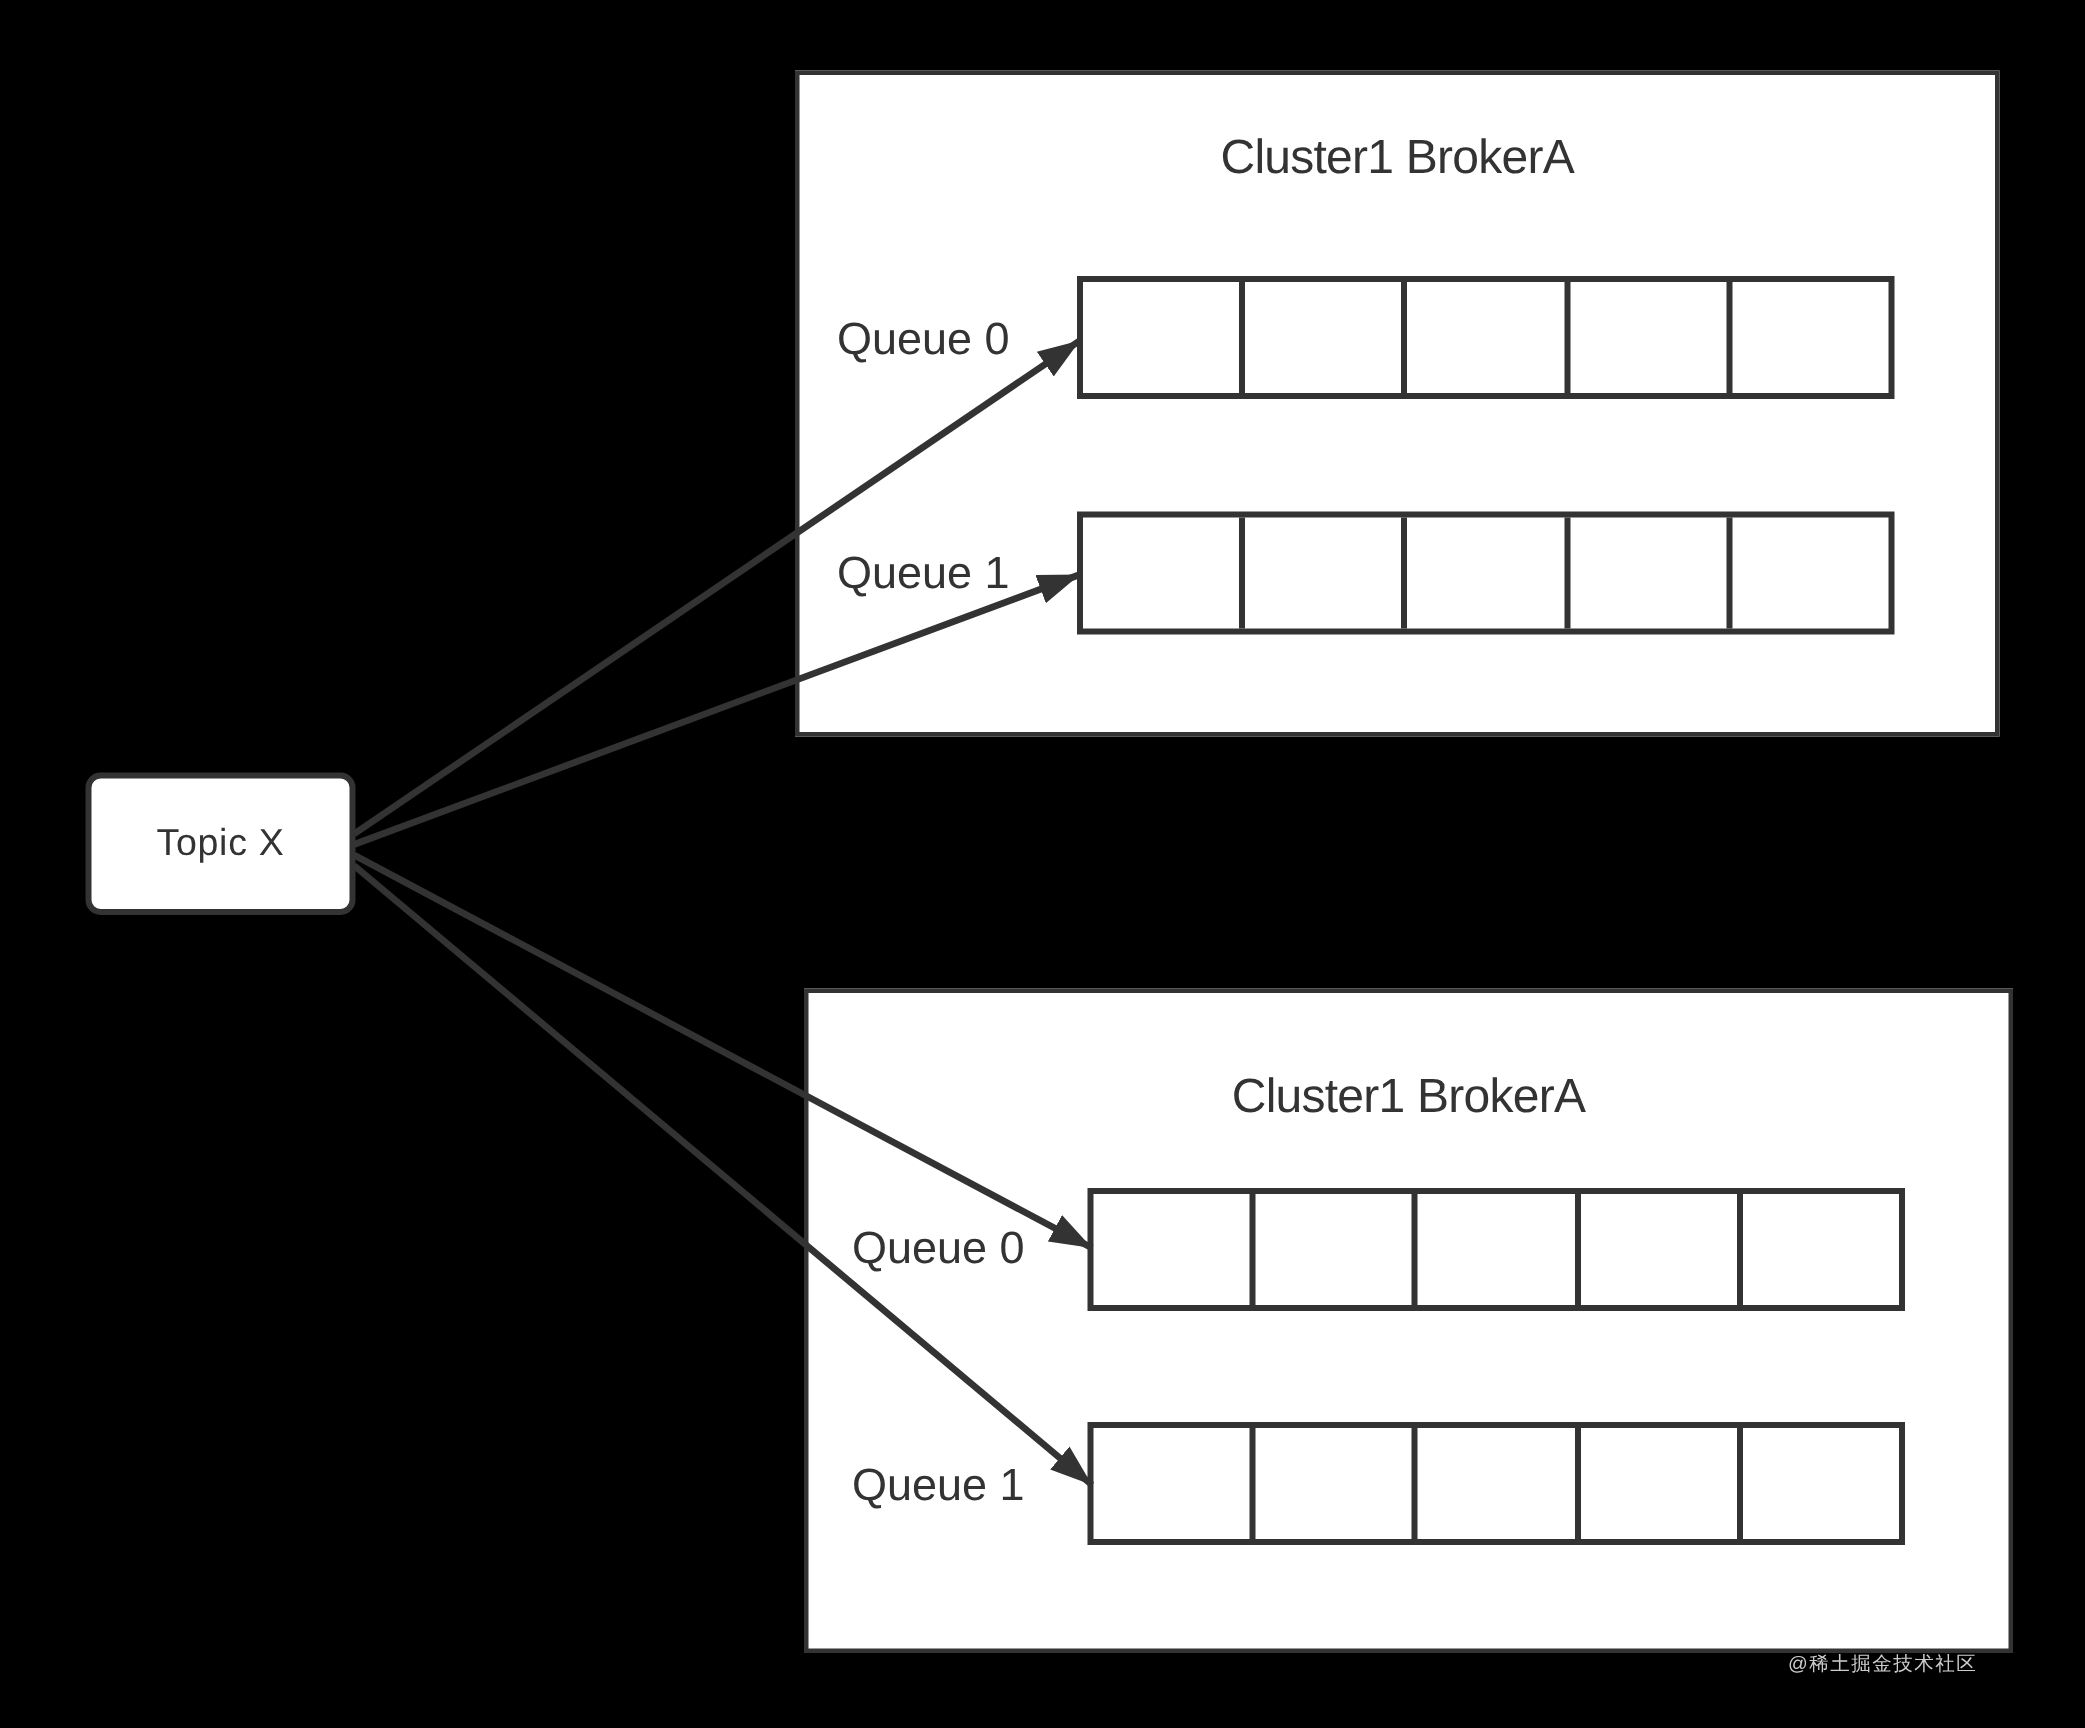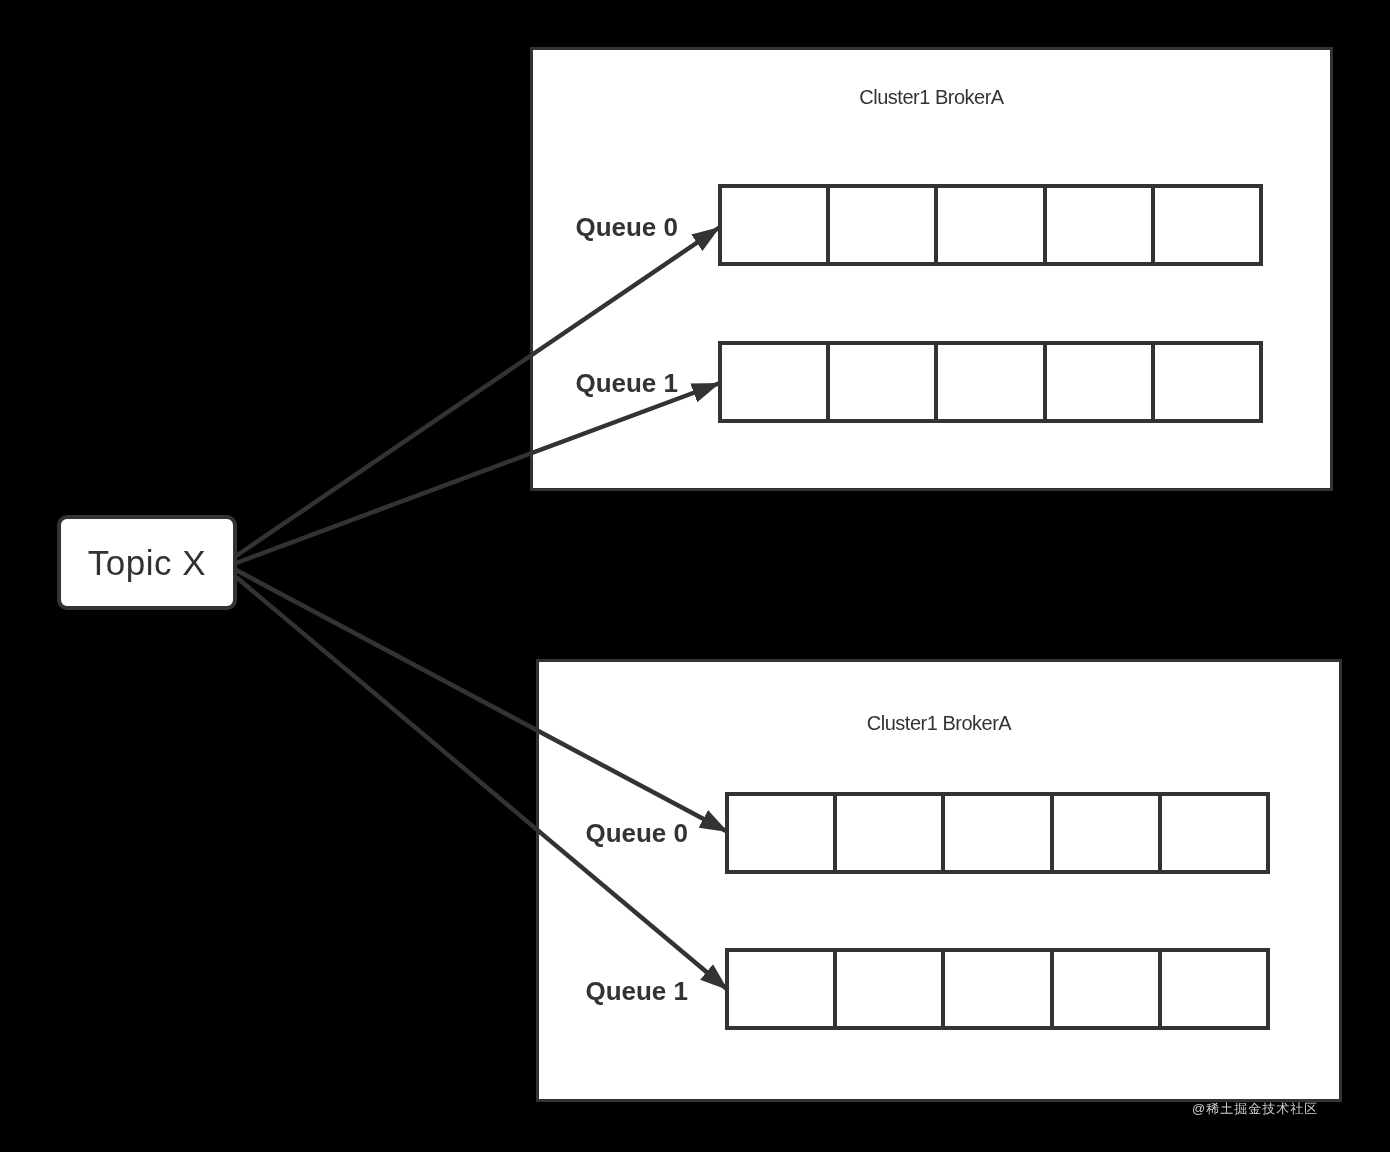--- a/index.html
+++ b/index.html
@@ -13,37 +13,37 @@
     position:relative;width:1390px;height:1152px;background:var(--bg);
     font-family:"Liberation Sans","DejaVu Sans",sans-serif;color:var(--ink);
     overflow:hidden;
   }
   .broker{
     position:absolute;background:var(--panel);
     border:3px solid var(--ink);box-sizing:border-box;
   }
   .broker-title{
     position:absolute;left:0;width:100%;text-align:center;margin:0;
-    font-size:20px;font-weight:500;letter-spacing:-0.5px;color:var(--ink);
+    font-size:32px;font-weight:500;letter-spacing:-0.5px;color:var(--ink);
   }
   .qrow{
     position:absolute;display:flex;width:545px;height:82px;
     background:var(--panel);border:4px solid var(--ink);box-sizing:border-box;
   }
   .cell{flex:1;border-right:4px solid var(--ink);}
   .cell:last-child{border-right:0;}
   .qlabel{
-    position:absolute;width:120px;text-align:right;
-    font-size:26px;line-height:30px;color:var(--ink);white-space:nowrap;font-weight:bold;
+    position:absolute;width:120px;
+    font-size:30px;line-height:30px;color:var(--ink);white-space:nowrap;
   }
   #topic{
     position:absolute;left:57px;top:515px;width:180px;height:95px;
     background:var(--panel);border:4px solid var(--ink);border-radius:10px;
     box-sizing:border-box;display:flex;align-items:center;justify-content:center;
-    font-size:35px;font-weight:500;letter-spacing:0.5px;color:var(--ink);
+    font-size:25px;font-weight:500;letter-spacing:0.5px;color:var(--ink);
   }
   #arrows{position:absolute;left:0;top:0;pointer-events:none;}
   #arrows line{stroke:var(--ink);stroke-width:4.5;}
   #arrows .ah{fill:var(--ink);}
   #watermark{
     position:absolute;left:1192px;top:1100px;
     font-size:13px;letter-spacing:1px;color:var(--wm);
     text-shadow:0 1px 3px rgba(0,0,0,0.85);white-space:nowrap;
   }
 </style>

